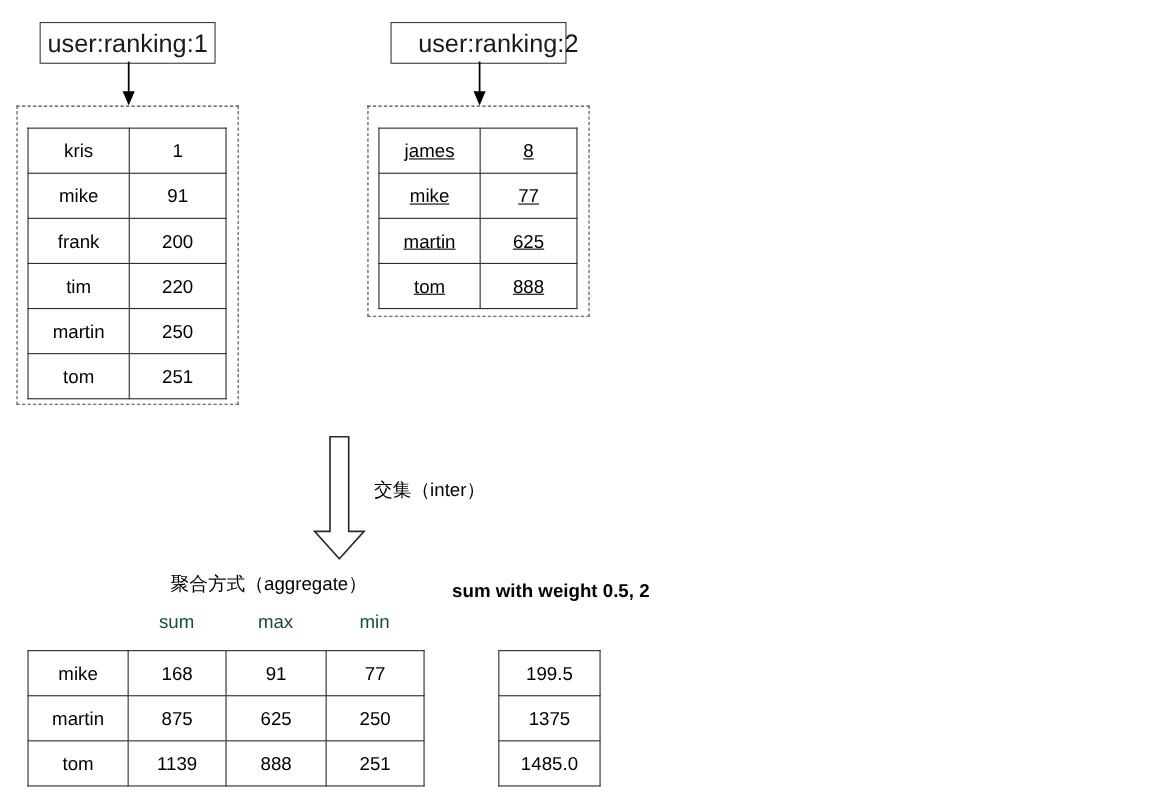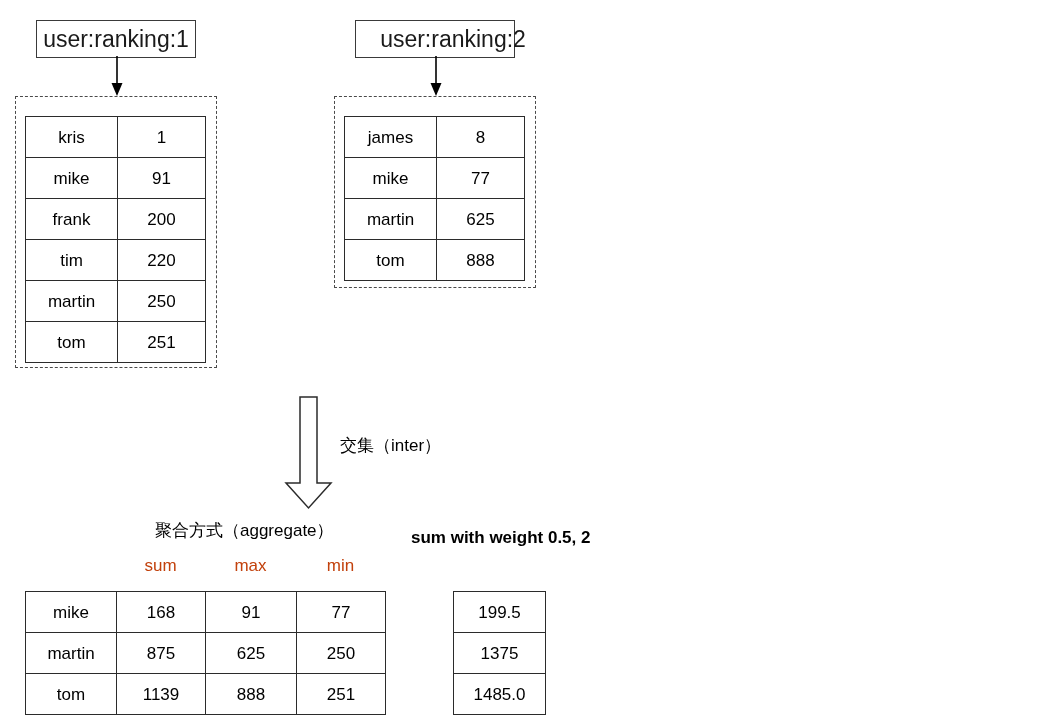--- a/index.html
+++ b/index.html
@@ -57,21 +57,21 @@
   }
 
   
   .plain-text {
     font-size: 17px;
     color: #000000;
     white-space: nowrap;
   }
   .col-head {
     font-size: 17px;
-    color: #c2410c;
+    color: #14532d;
     text-align: center;
     white-space: nowrap;
   }
 
   svg { display: block; overflow: visible; }
 </style>
 </head>
 <body>
 
 <div id="canvas">
@@ -127,21 +127,21 @@
   </div>
 
   <div class="abs" style="left:419px; top:56px;">
     <svg width="36" height="42" viewBox="0 0 36 42">
       <line x1="17" y1="0" x2="17" y2="30" stroke="#000000" stroke-width="1.6"></line>
       <polygon points="17,40 11.5,27 22.5,27" fill="#000000"></polygon>
     </svg>
   </div>
 
   <div class="abs dashed-wrap" style="left:334px; top:96px; width:202px; height:192px;">
-    <table class="grid-table abs" style="left:9px; top:19px; width:180px;">
+    <table class="grid-table abs" style="left:9px; top:19px; width:180px;text-decoration:underline;">
       <colgroup>
           <col style="width:92px">
           <col style="width:88px">
         </colgroup>
       <tbody>
         <tr>
           <td>james</td>
           <td>8</td>
         </tr>
         <tr>

